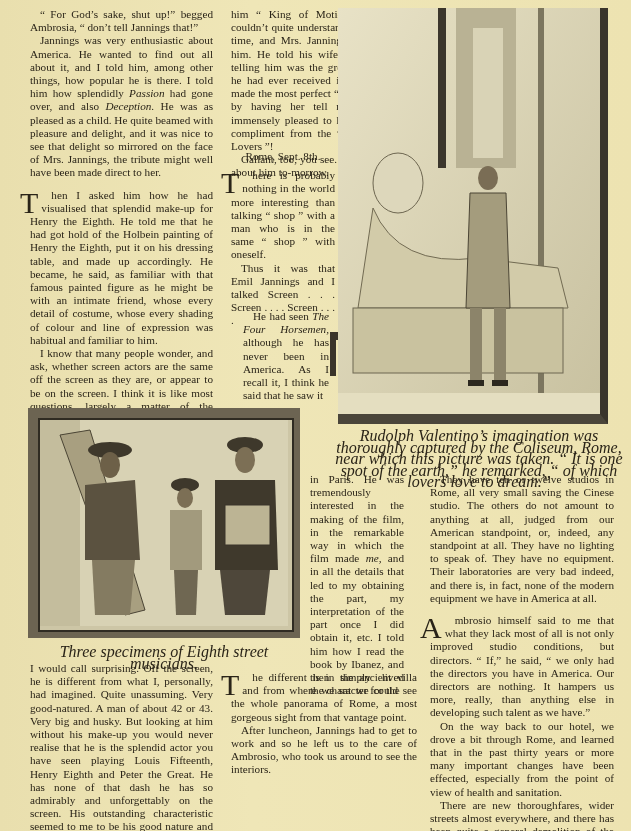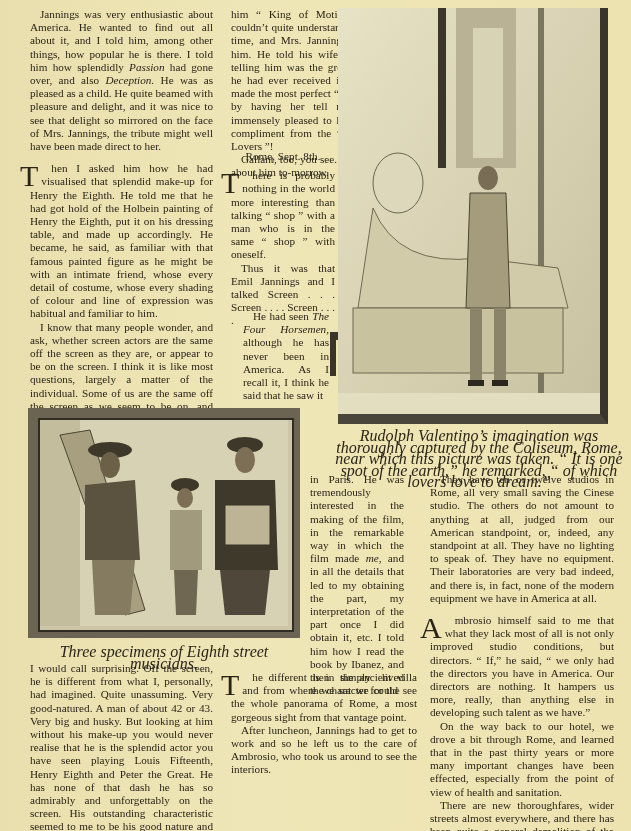--- a/index.html
+++ b/index.html
@@ -24,20 +24,21 @@
   .frame2 { left: 28px; top: 408px; width: 272px; height: 230px; background: #6c6452; padding: 10px; box-sizing: border-box; }
   .frame2 .inner { width: 100%; height: 100%; border: 2px solid #2f2b22; background: #cdc6a6; position: relative; overflow: hidden; }
   .deco { position: absolute; left: 328px; top: 330px; width: 26px; height: 48px; }
 </style>
 </head>
 <body>
 
 <div class="page">
 
   <div class="col" style="left:30px; top:8px; width:183px;">
+    <p>“ For God’s sake, shut up!” begged Ambrosia, “ don’t tell Jannings that!”</p>
     <p><span>Jannings was very enthusiastic about America. He wanted to find out all about it, and I told him, among other things, how popular he is there. I told him how splendidly </span><em>Passion</em><span> had gone over, and also </span><em>Deception.</em><span> He was as pleased as a child. He quite beamed with pleasure and delight, and it was nice to see that delight so mirrored on the face of Mrs. Jannings, the tribute might well have been made direct to her.</span></p>
     <p class="gap dc"><span class="dropcap">T</span><span>hen I asked him how he had visualised that splendid make-up for Henry the Eighth. He told me that he had got hold of the Holbein painting of Henry the Eighth, put it on his dressing table, and made up accordingly. He became, he said, as familiar with that famous painted figure as he might be with an intimate friend, whose every detail of costume, whose every shading of colour and line of expression was habitual and familiar to him.</span></p>
     <p>I know that many people wonder, and ask, whether screen actors are the same off the screen as they are, or appear to be on the screen. I think it is like most questions, largely a matter of the individual. Some of us are the same off the screen as we seem to be on, and others are quite surprising. Jannings</p>
   </div>
 
   <div class="col" style="left:231px; top:8px; width:190px;">
     <p class="noind">him “ King of Motion Pictures.” He couldn’t quite understand me, for the first time, and Mrs. Jannings explained it to him. He told his wife that what I was telling him was the greatest compliment he had ever received in his life and he made the most perfect “ retort courteous ” by having her tell me that he was immensely pleased to have received this compliment from the “ King of Screen Lovers ”!</p>
     <p>Gallant, too, you see. I must write more about him to-morrow.</p>
   </div>
   <div class="col" style="left:231px; top:150px; width:104px;">

